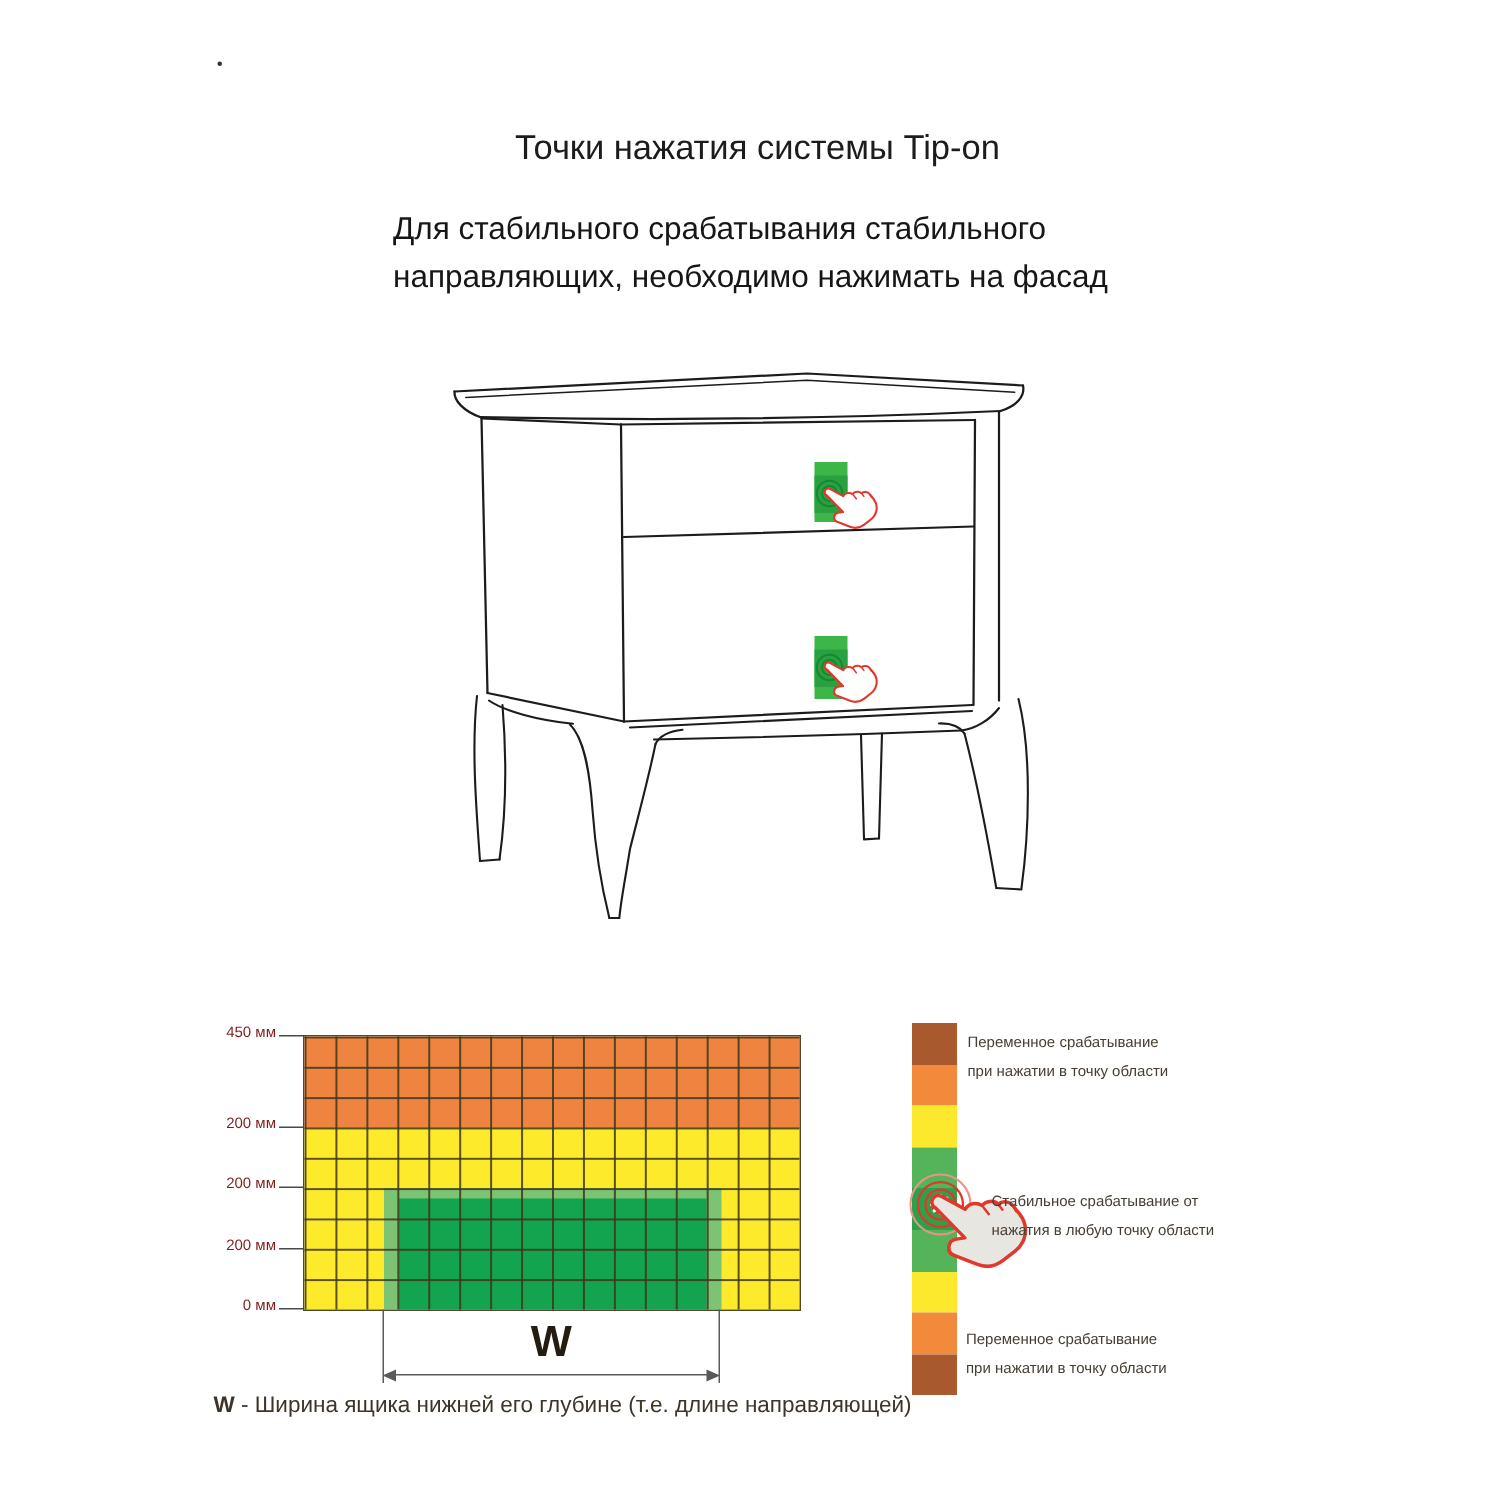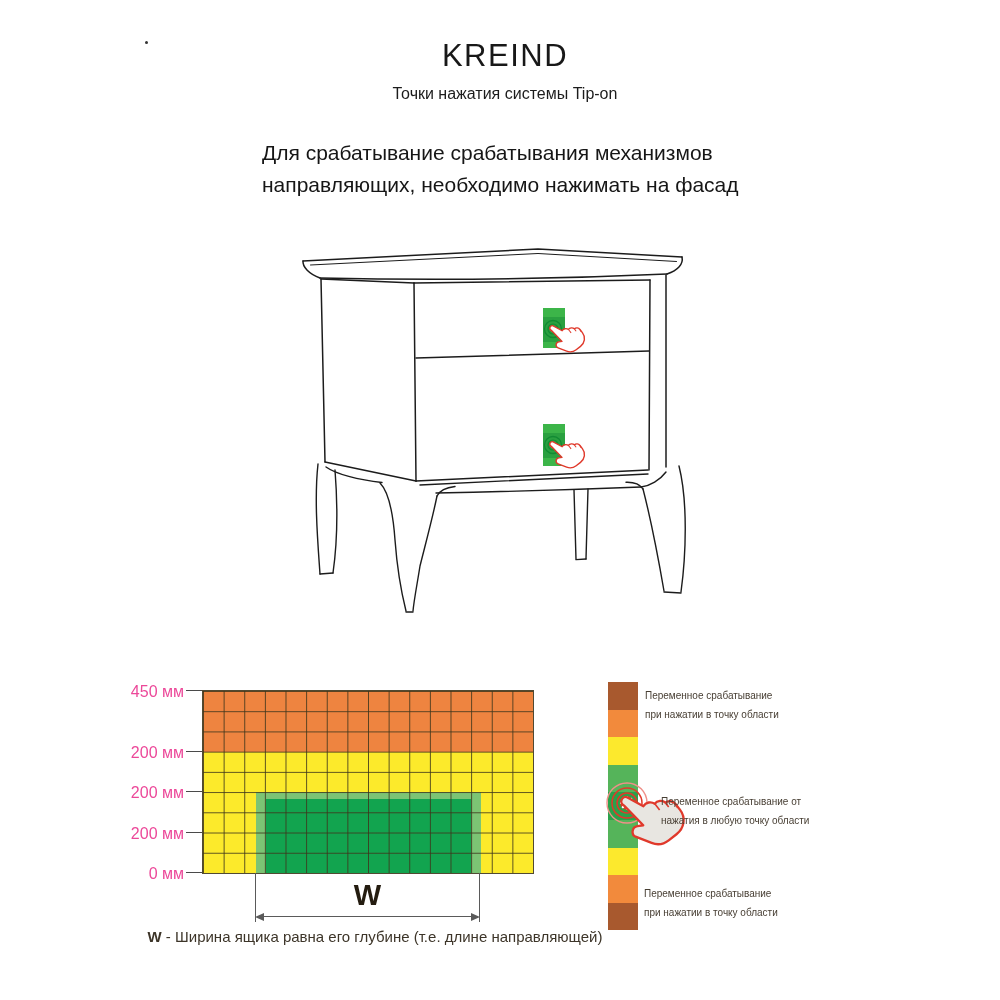--- a/index.html
+++ b/index.html
@@ -2,39 +2,39 @@
 <html><head>
 <meta charset="utf-8">
 <style>
   html,body{margin:0;padding:0;background:#fff;}
   #page{position:relative;width:1000px;height:1000px;background:#ffffff;overflow:hidden;
         font-family:"Liberation Sans","DejaVu Sans",sans-serif;color:#1a1a1a;}
   .abs{position:absolute;}
   
   #stray-dot{left:145px;top:41px;width:3px;height:3px;background:#333;border-radius:50%;}
   #brand{left:255px;top:38px;width:500px;text-align:center;font-size:31px;letter-spacing:1.5px;color:#181818;}
-  #subtitle{left:255px;top:85px;width:500px;text-align:center;font-size:16px;color:#1c1c1c;}
+  #subtitle{left:255px;top:85px;width:500px;text-align:center;font-size:23px;color:#1c1c1c;}
   #descr{left:262px;top:137px;width:500px;font-size:21px;line-height:32px;color:#161616;}
   #descr span{display:block;}
   
   #cabinet{left:230px;top:240px;}
   
   #grid{left:202px;top:690px;width:330px;height:182px;border:1px solid rgba(62,54,28,.9);box-sizing:content-box;}
   .zone{position:absolute;}
   #zone-orange{left:0;top:0;width:330px;height:60.7px;background:#ee8440;}
   #zone-yellow{left:0;top:60.7px;width:330px;height:121.3px;background:#fcea2b;}
   #zone-green-border{left:53px;top:101px;width:225px;height:81px;background:#7cc474;}
   #zone-green-core{left:63px;top:108px;width:205px;height:74px;background:#12a44f;}
   #grid-lines{left:0;top:0;width:330px;height:182px;
     background-image:linear-gradient(to right,rgba(62,54,28,.85) 1px,transparent 1px),
                      linear-gradient(to bottom,rgba(62,54,28,.85) 1px,transparent 1px);
     background-size:20.625px 20.222px;}
   
   .tick{position:absolute;width:16px;height:1px;background:#4a4a4a;}
-  .axis-label{position:absolute;width:60px;text-align:right;font-size:16px;color:#ec4899;}
+  .axis-label{position:absolute;width:60px;text-align:right;font-size:10px;color:#7f1d1d;}
   
   .dim-v{position:absolute;width:1px;height:49px;top:873px;background:#5a5a5a;}
   #dim-arrow{left:257px;top:916px;width:221px;height:1px;background:#5a5a5a;}
   .arrowhead{position:absolute;top:912.5px;width:0;height:0;border-top:4px solid transparent;border-bottom:4px solid transparent;}
   #arrow-left{left:255px;border-right:9px solid #5a5a5a;}
   #arrow-right{left:471px;border-left:9px solid #5a5a5a;}
   #w-label{left:255px;top:879px;width:225px;text-align:center;font-size:29px;font-weight:bold;color:#241c10;}
   #caption{left:110px;top:928px;width:530px;text-align:center;font-size:15px;color:#3d3529;}
   #caption b{font-weight:bold;}
   
@@ -47,25 +47,24 @@
   #legend-item-2{left:644px;top:884px;}
   #legend-icon{left:592px;top:768px;}
 </style>
 </head>
 <body>
 
 <div id="page">
 
   <div class="abs" id="stray-dot"></div>
 
-  <div class="abs" id="brand">KREIND</div>
   <div class="abs" id="subtitle">Точки нажатия системы Tip-on</div>
 
   <div class="abs" id="descr">
-    <span>Для срабатывание срабатывания механизмов</span>
+    <span>Для стабильного срабатывания стабильного</span>
     <span>направляющих, необходимо нажимать на фасад</span>
   </div>
 
   <svg class="abs" id="cabinet" width="540" height="390" viewBox="0 0 540 390">
     <defs>
       <g id="hand">
         <g transform="rotate(-38)">
           <path d="M -2.2,0 C -3.6,-2.9 0.6,-5.2 2.1,-2.3 L 6.1,7 C 8.6,6 11.1,7.5 11.9,9.8
                    C 14.1,9.2 16.6,10.8 16.9,13 C 19.1,13 20.9,14.8 20.9,17 L 20.9,21
                    C 20.9,26.6 16.5,30.6 11,30.6 L 5.5,30.6 C 2,30.6 -1.1,28.9 -2.9,25.9
@@ -161,21 +160,21 @@
   <div class="axis-label" style="left:124px;top:824.6px;">200 мм</div>
   <div class="axis-label" style="left:124px;top:865px;">0 мм</div>
 
   <div class="dim-v abs" style="left:255px;"></div>
   <div class="dim-v abs" style="left:479px;"></div>
   <div class="abs" id="dim-arrow"></div>
   <div class="arrowhead" id="arrow-left"></div>
   <div class="arrowhead" id="arrow-right"></div>
   <div class="abs" id="w-label">W</div>
 
-  <div class="abs" id="caption"><b>W</b><span> - Ширина ящика равна его глубине (т.е. длине направляющей)</span></div>
+  <div class="abs" id="caption"><b>W</b><span> - Ширина ящика нижней его глубине (т.е. длине направляющей)</span></div>
 
   <div class="abs" id="legend-bar">
     <div class="seg" style="top:0;background:#a8592e;"></div>
     <div class="seg" style="top:27.6px;background:#f28a3c;"></div>
     <div class="seg" style="top:55.2px;background:#fce92d;"></div>
     <div class="seg" style="top:82.8px;background:#55b45a;"></div>
     <div class="seg" style="top:110.4px;background:#2aa24b;"></div>
     <div class="seg" style="top:138px;background:#55b45a;"></div>
     <div class="seg" style="top:165.6px;background:#fce92d;"></div>
     <div class="seg" style="top:193.2px;background:#f28a3c;"></div>
@@ -200,21 +199,21 @@
         </g>
       </g>
     </g>
   </svg>
 
   <div class="legend-text" id="legend-item-0">
     <span>Переменное срабатывание</span>
     <span>при нажатии в точку области</span>
   </div>
   <div class="legend-text" id="legend-item-1">
-    <span>Переменное срабатывание от</span>
+    <span>Стабильное срабатывание от</span>
     <span>нажатия в любую точку области</span>
   </div>
   <div class="legend-text" id="legend-item-2">
     <span>Переменное срабатывание</span>
     <span>при нажатии в точку области</span>
   </div>
 
 </div>
 
 </body></html>

